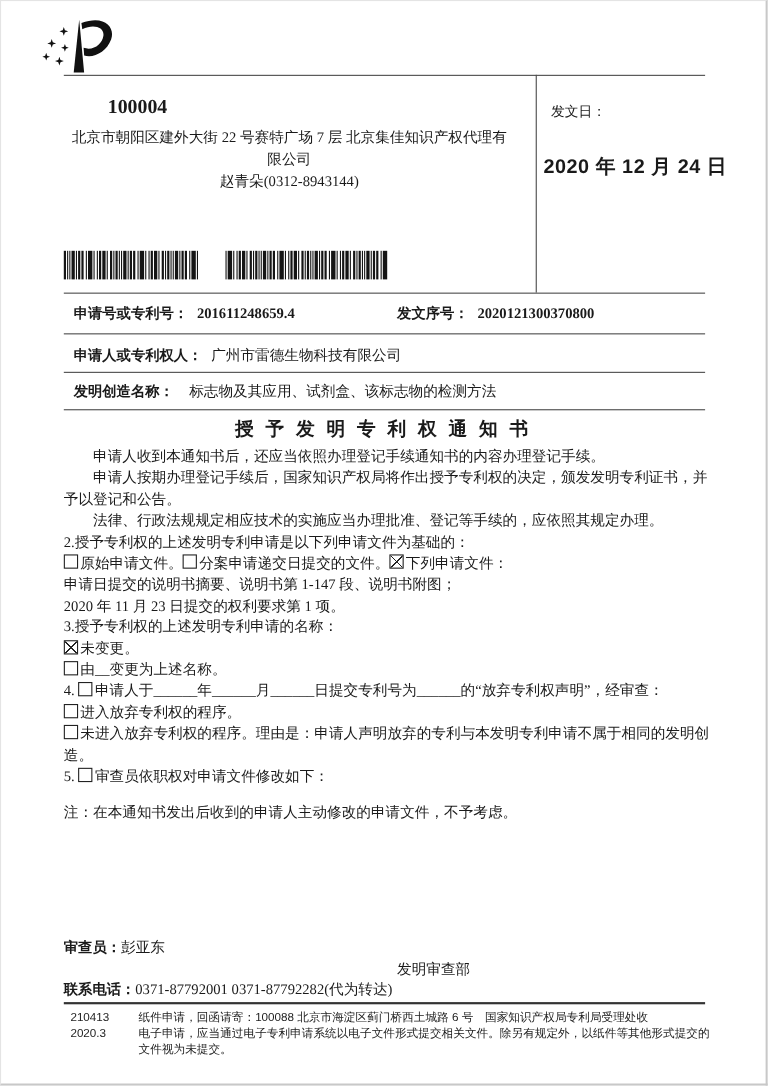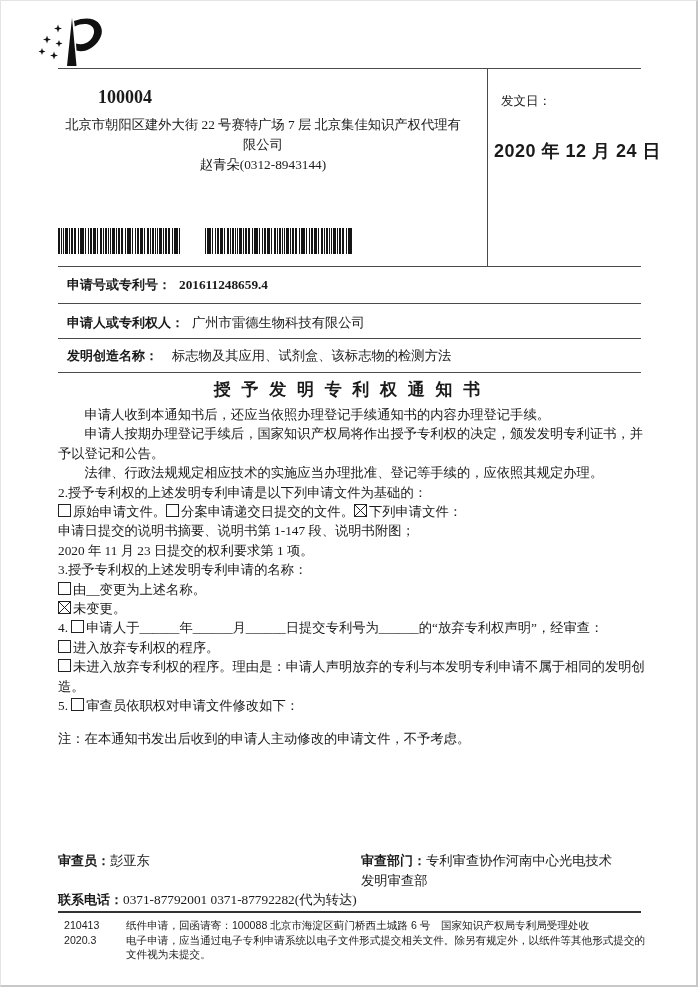--- a/index.html
+++ b/index.html
@@ -81,20 +81,23 @@
   <div class="issue-date">2020 年 12 月 24 日</div>
 
   <div class="barcode bc1"><i style="width:2px;margin-right:1px"></i><i style="width:1px;margin-right:1px"></i><i style="width:1px;margin-right:1px"></i><i style="width:3px;margin-right:1px"></i><i style="width:1px;margin-right:1px"></i><i style="width:2px;margin-right:1px"></i><i style="width:2px;margin-right:2px"></i><i style="width:1px;margin-right:1px"></i><i style="width:4px;margin-right:1px"></i><i style="width:1px;margin-right:2px"></i><i style="width:1px;margin-right:1px"></i><i style="width:2px;margin-right:1px"></i><i style="width:3px;margin-right:1px"></i><i style="width:1px;margin-right:2px"></i><i style="width:2px;margin-right:1px"></i><i style="width:1px;margin-right:1px"></i><i style="width:2px;margin-right:1px"></i><i style="width:1px;margin-right:1px"></i><i style="width:1px;margin-right:1px"></i><i style="width:3px;margin-right:1px"></i><i style="width:1px;margin-right:1px"></i><i style="width:2px;margin-right:1px"></i><i style="width:2px;margin-right:2px"></i><i style="width:1px;margin-right:1px"></i><i style="width:4px;margin-right:1px"></i><i style="width:1px;margin-right:2px"></i><i style="width:1px;margin-right:1px"></i><i style="width:2px;margin-right:1px"></i><i style="width:3px;margin-right:1px"></i><i style="width:1px;margin-right:2px"></i><i style="width:2px;margin-right:1px"></i><i style="width:1px;margin-right:1px"></i><i style="width:2px;margin-right:1px"></i><i style="width:1px;margin-right:1px"></i><i style="width:1px;margin-right:1px"></i><i style="width:3px;margin-right:1px"></i><i style="width:1px;margin-right:1px"></i><i style="width:2px;margin-right:1px"></i><i style="width:2px;margin-right:2px"></i><i style="width:1px;margin-right:1px"></i><i style="width:4px;margin-right:1px"></i><i style="width:1px;margin-right:2px"></i></div>
   <div class="barcode bc2"><i style="width:1px;margin-right:1px"></i><i style="width:4px;margin-right:1px"></i><i style="width:1px;margin-right:2px"></i><i style="width:1px;margin-right:1px"></i><i style="width:2px;margin-right:1px"></i><i style="width:3px;margin-right:1px"></i><i style="width:1px;margin-right:2px"></i><i style="width:2px;margin-right:1px"></i><i style="width:1px;margin-right:1px"></i><i style="width:2px;margin-right:1px"></i><i style="width:1px;margin-right:1px"></i><i style="width:1px;margin-right:1px"></i><i style="width:3px;margin-right:1px"></i><i style="width:1px;margin-right:1px"></i><i style="width:2px;margin-right:1px"></i><i style="width:2px;margin-right:2px"></i><i style="width:1px;margin-right:1px"></i><i style="width:4px;margin-right:1px"></i><i style="width:1px;margin-right:2px"></i><i style="width:1px;margin-right:1px"></i><i style="width:2px;margin-right:1px"></i><i style="width:3px;margin-right:1px"></i><i style="width:1px;margin-right:2px"></i><i style="width:2px;margin-right:1px"></i><i style="width:1px;margin-right:1px"></i><i style="width:2px;margin-right:1px"></i><i style="width:1px;margin-right:1px"></i><i style="width:1px;margin-right:1px"></i><i style="width:3px;margin-right:1px"></i><i style="width:1px;margin-right:1px"></i><i style="width:2px;margin-right:1px"></i><i style="width:2px;margin-right:2px"></i><i style="width:1px;margin-right:1px"></i><i style="width:4px;margin-right:1px"></i><i style="width:1px;margin-right:2px"></i><i style="width:1px;margin-right:1px"></i><i style="width:2px;margin-right:1px"></i><i style="width:3px;margin-right:1px"></i><i style="width:1px;margin-right:2px"></i><i style="width:2px;margin-right:1px"></i><i style="width:1px;margin-right:1px"></i><i style="width:2px;margin-right:1px"></i><i style="width:1px;margin-right:1px"></i><i style="width:1px;margin-right:1px"></i><i style="width:3px;margin-right:1px"></i><i style="width:1px;margin-right:1px"></i><i style="width:2px;margin-right:1px"></i><i style="width:2px;margin-right:2px"></i><i style="width:1px;margin-right:1px"></i><i style="width:4px;margin-right:1px"></i></div>
 
   <div class="hline" style="top:265px"></div>
 
   <div class="inforow" style="left:66px;top:275px">
     <span class="lab">申请号或专利号：</span><span class="val-b">201611248659.4</span>
   </div>
+  <div class="inforow" style="left:360px;top:275px">
+    <span class="lab">发文序号：</span><span class="val-b">2020121300370800</span>
+  </div>
 
   <div class="hline" style="top:302px"></div>
 
   <div class="inforow" style="left:66px;top:313px">
     <span class="lab">申请人或专利权人：</span><span class="val-n">广州市雷德生物科技有限公司</span>
   </div>
 
   <div class="hline" style="top:337px"></div>
 
   <div class="inforow" style="left:66px;top:346px">
@@ -107,34 +110,31 @@
 
   <div class="body">
     <p class="ti">申请人收到本通知书后，还应当依照办理登记手续通知书的内容办理登记手续。</p>
     <p class="ti">申请人按期办理登记手续后，国家知识产权局将作出授予专利权的决定，颁发发明专利证书，并予以登记和公告。</p>
     <p class="ti">法律、行政法规规定相应技术的实施应当办理批准、登记等手续的，应依照其规定办理。</p>
     <p>2.授予专利权的上述发明专利申请是以下列申请文件为基础的：</p>
     <p class="in1"><span class="box"></span>原始申请文件。<span class="box"></span>分案申请递交日提交的文件。<span class="box x"></span>下列申请文件：</p>
     <p class="in2">申请日提交的说明书摘要、说明书第 1-147 段、说明书附图；</p>
     <p class="in2">2020 年 11 月 23 日提交的权利要求第 1 项。</p>
     <p>3.授予专利权的上述发明专利申请的名称：</p>
+    <p class="in1"><span class="box x"></span>未变更。</p>
     <p class="in1"><span class="box"></span>由__变更为上述名称。</p>
-    <p class="in1"><span class="box x"></span>未变更。</p>
     <p>4. <span class="box"></span>申请人于______年______月______日提交专利号为______的“放弃专利权声明”，经审查：</p>
     <p class="in1"><span class="box"></span>进入放弃专利权的程序。</p>
     <p class="in1"><span class="box"></span>未进入放弃专利权的程序。理由是：申请人声明放弃的专利与本发明专利申请不属于相同的发明创造。</p>
     <p>5. <span class="box"></span>审查员依职权对申请文件修改如下：</p>
     <p class="note">注：在本通知书发出后收到的申请人主动修改的申请文件，不予考虑。</p>
   </div>
 
   <div class="sig" style="left:57px;top:851px">
     <span class="lab">审查员：</span><span>彭亚东</span>
-  </div>
-  <div class="sig" style="left:360px;top:851px">
-    <span class="lab">审查部门：</span><span>专利审查协作河南中心光电技术</span>
   </div>
   <div class="sig" style="left:360px;top:871px">发明审查部</div>
   <div class="sig" style="left:57px;top:890px">
     <span class="lab">联系电话：</span><span>0371-87792001 0371-87792282(代为转达)</span>
   </div>
 
   <div class="footer-line"></div>
   <div class="footer">
     <div class="f-row">
       <span class="f-code">210413</span>

